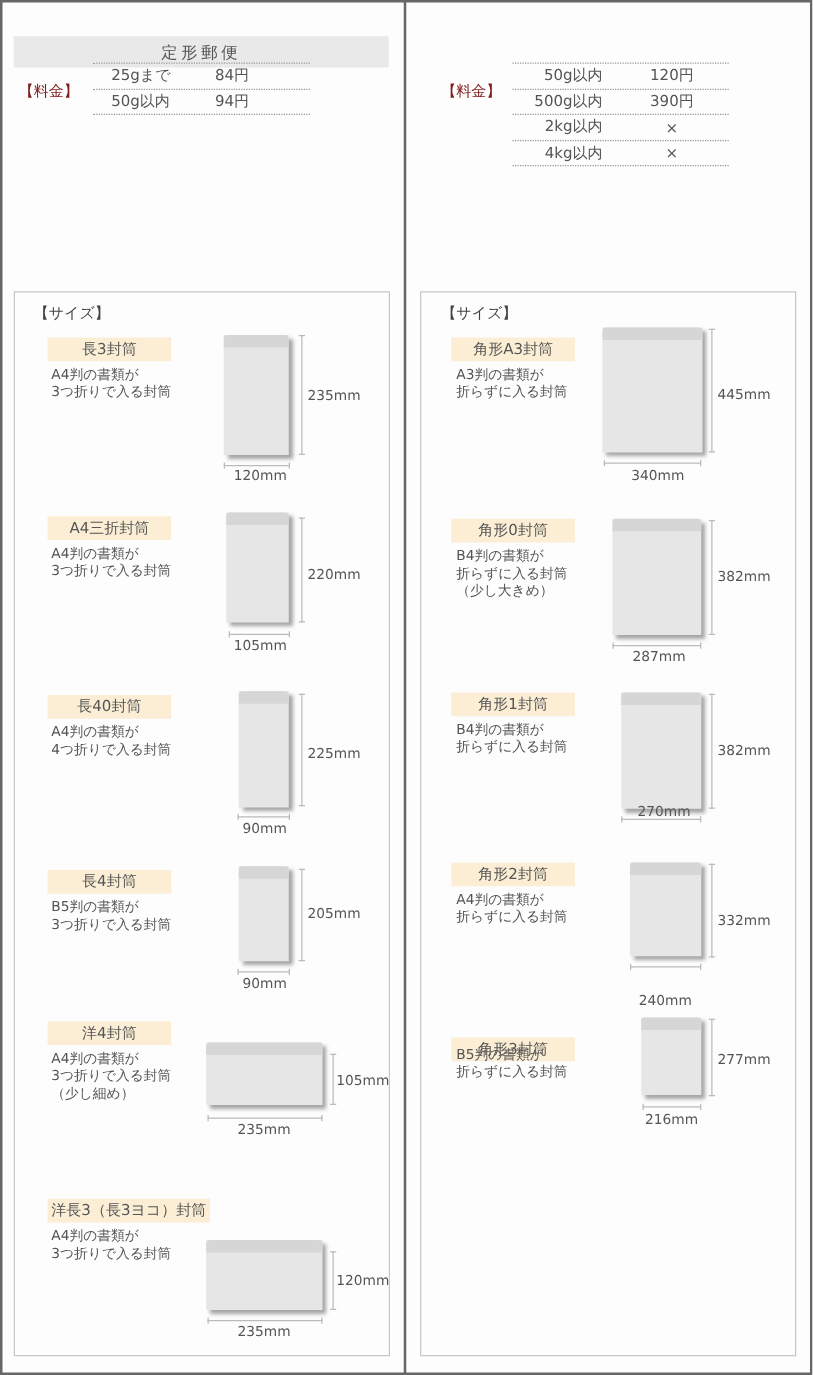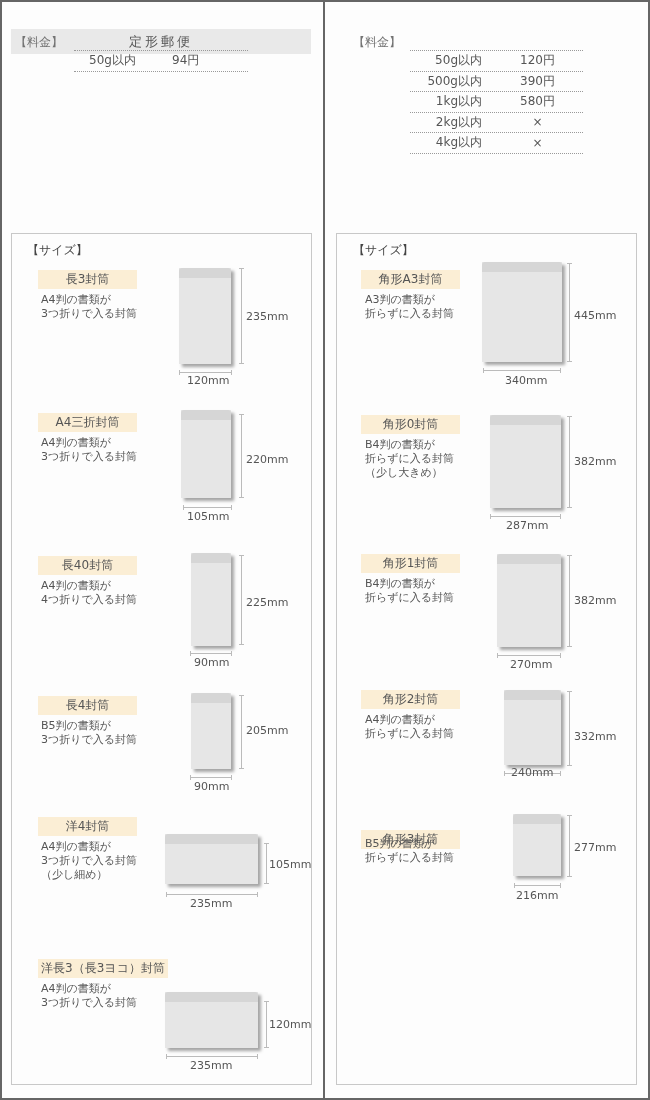--- a/index.html
+++ b/index.html
@@ -22,21 +22,21 @@
 
   .section-title {
     position: absolute; top: 13px; height: 25px; background: #e9e9e9;
     color: #555; font-size: 13px; letter-spacing: 3px;
     display: flex; align-items: center; justify-content: center; margin-top: 16px;
   }
   .col.left .section-title { left: 11px; width: 300px; }
   .col.right .section-title { left: 12px; width: 300px; }
 
   .fee-label {
-    position: absolute; top: 34px; font-size: 12px; color: #737373;
+    position: absolute; top: 65px; font-size: 12px; color: #7f1d1d;
   }
   .col.left .fee-label { left: 15px; }
   .col.right .fee-label { left: 28px; }
 
   .fee-table {
     position: absolute; top: 50px; border-top: 1px dotted #999;
   }
   .col.left .fee-table { left: 74px; width: 174px; }
   .col.right .fee-table { left: 85px; width: 173px; }
   .fee-row {
@@ -99,20 +99,24 @@
 </head>
 <body>
 
 <div class="frame"></div>
 <div class="col-divider"></div>
 
 <div class="col left">
   <div class="section-title">定形郵便</div>
   <div class="fee-label">【料金】</div>
   <div class="fee-table">
+    <div class="fee-row">
+      <span class="w">25gまで</span>
+      <span class="p">84円</span>
+    </div>
     <div class="fee-row">
       <span class="w">50g以内</span>
       <span class="p">94円</span>
     </div>
   </div>
 
   <div class="size-box"></div>
   <div class="size-label">【サイズ】</div>
 
   <div class="env-item" style="top:268px">
@@ -200,24 +204,20 @@
   <div class="fee-table">
     <div class="fee-row">
         <span class="w">50g以内</span>
         <span class="p">120円</span>
       </div>
     <div class="fee-row">
         <span class="w">500g以内</span>
         <span class="p">390円</span>
       </div>
     <div class="fee-row">
-        <span class="w">1kg以内</span>
-        <span class="p">580円</span>
-      </div>
-    <div class="fee-row">
         <span class="w">2kg以内</span>
         <span class="p">×</span>
       </div>
     <div class="fee-row">
         <span class="w">4kg以内</span>
         <span class="p">×</span>
       </div>
   </div>
 
   <div class="size-box"></div>
@@ -253,34 +253,34 @@
   <div class="env-item" style="top:553px">
     <div class="env-name" style="top:1px">角形1封筒</div>
     <div class="env-desc" style="top:24px">B4判の書類が
 折らずに入る封筒</div>
     <div class="envelope" style="left:172px;top:1px;width:64px;height:93px">
         <div class="flap"></div>
       </div>
     <div class="dim-v" style="left:244px;top:2px;height:92px"></div>
     <div class="dim-text" style="left:249px;top:41px">382mm</div>
     <div class="dim-h" style="left:172px;top:102px;width:64px"></div>
-    <div class="dim-text" style="left:185px;top:105px">270mm</div>
+    <div class="dim-text" style="left:185px;top:90px">270mm</div>
   </div>
 
   <div class="env-item" style="top:690px">
     <div class="env-name" style="top:0">角形2封筒</div>
     <div class="env-desc" style="top:23px">A4判の書類が
 折らずに入る封筒</div>
     <div class="envelope" style="left:179px;top:0;width:57px;height:75px">
         <div class="flap"></div>
       </div>
     <div class="dim-v" style="left:244px;top:1px;height:75px"></div>
     <div class="dim-text" style="left:249px;top:40px">332mm</div>
     <div class="dim-h" style="left:179px;top:83px;width:57px"></div>
-    <div class="dim-text" style="left:186px;top:76px">240mm</div>
+    <div class="dim-text" style="left:186px;top:104px">240mm</div>
   </div>
 
   <div class="env-item" style="top:814px">
     <div class="env-name" style="top:16px">角形3封筒</div>
     <div class="env-desc" style="top:23px">B5判の書類が
 折らずに入る封筒</div>
     <div class="envelope" style="left:188px;top:0;width:48px;height:62px">
         <div class="flap"></div>
       </div>
     <div class="dim-v" style="left:244px;top:1px;height:62px"></div>

